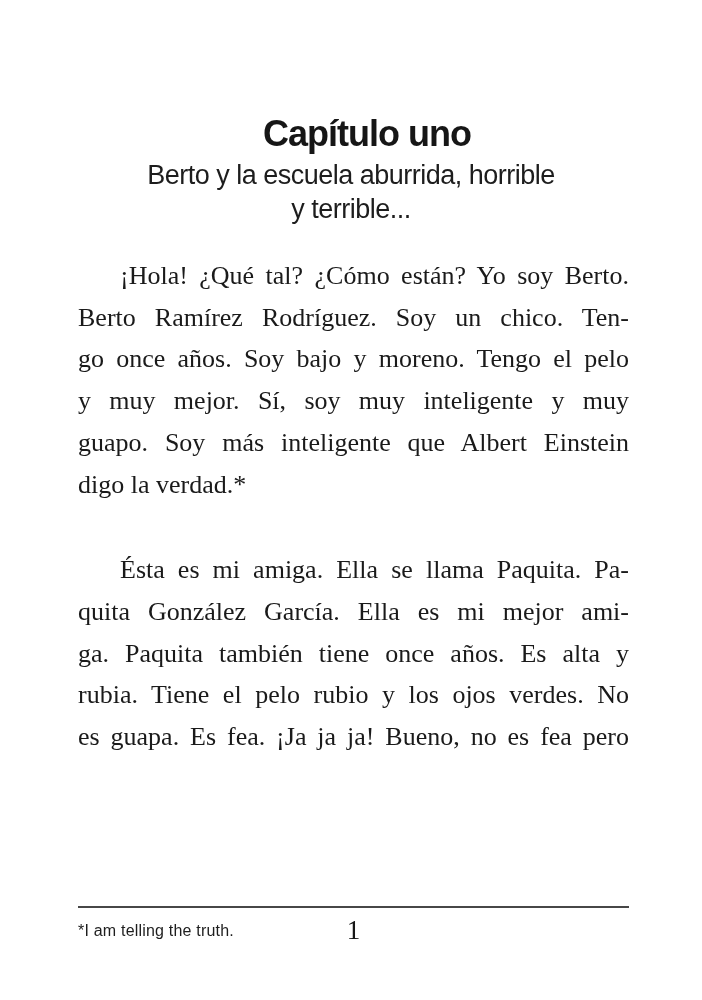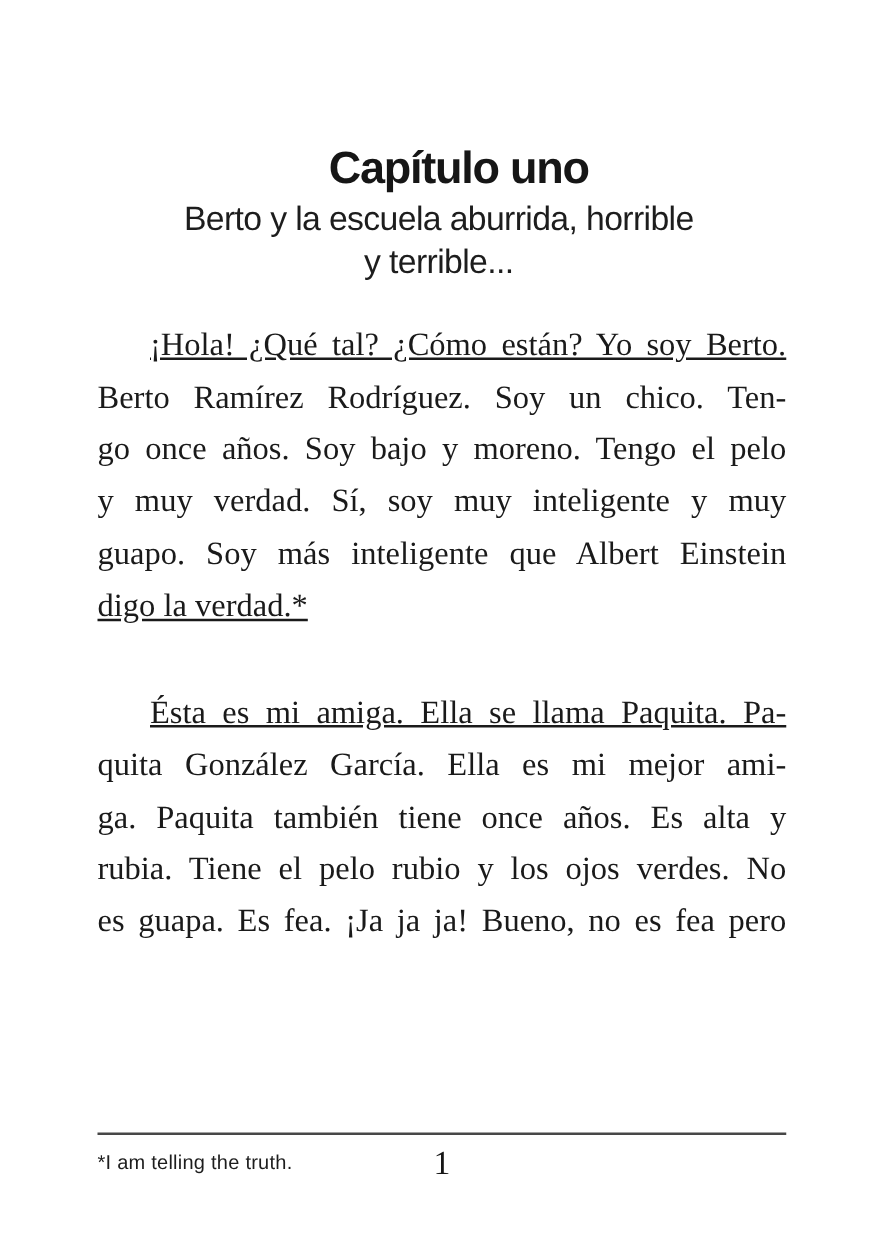--- a/index.html
+++ b/index.html
@@ -52,22 +52,22 @@
     color: #1a1a1a;
   }
   .para { margin: 0; }
   .para + .para { margin-top: 44px; }
   .text-line {
     line-height: 41.7px;
     text-align: justify;
     text-align-last: justify;
     white-space: normal;
   }
-  .text-line.first-line { text-indent: 42px; text-decoration: underline; }
-  .text-line.para-end { text-align-last: left; text-decoration: underline; }
+  .text-line.first-line { text-indent: 42px; }
+  .text-line.para-end { text-align-last: left; }
   
   .footnote-rule {
     position: absolute;
     top: 906px;
     left: 78px;
     width: 551px;
     height: 0;
     border-top: 2px solid #474747;
   }
   .footnote {
@@ -101,21 +101,21 @@
       <div>Berto y la escuela aburrida, horrible</div>
       <div>y terrible...</div>
     </div>
   </div>
 
   <div class="body-text">
       <div class="para">
         <div class="text-line first-line">¡Hola! ¿Qué tal? ¿Cómo están? Yo soy Berto.</div>
         <div class="text-line">Berto Ramírez Rodríguez. Soy un chico. Ten-</div>
         <div class="text-line">go once años. Soy bajo y moreno. Tengo el pelo</div>
-        <div class="text-line">y muy verdad. Sí, soy muy inteligente y muy</div>
+        <div class="text-line">y muy mejor. Sí, soy muy inteligente y muy</div>
         <div class="text-line">guapo. Soy más inteligente que Albert Einstein</div>
         <div class="text-line para-end">digo la verdad.*</div>
       </div>
       <div class="para">
         <div class="text-line first-line">Ésta es mi amiga. Ella se llama Paquita. Pa-</div>
         <div class="text-line">quita González García. Ella es mi mejor ami-</div>
         <div class="text-line">ga. Paquita también tiene once años. Es alta y</div>
         <div class="text-line">rubia. Tiene el pelo rubio y los ojos verdes. No</div>
         <div class="text-line">es guapa. Es fea. ¡Ja ja ja! Bueno, no es fea pero</div>
       </div>

